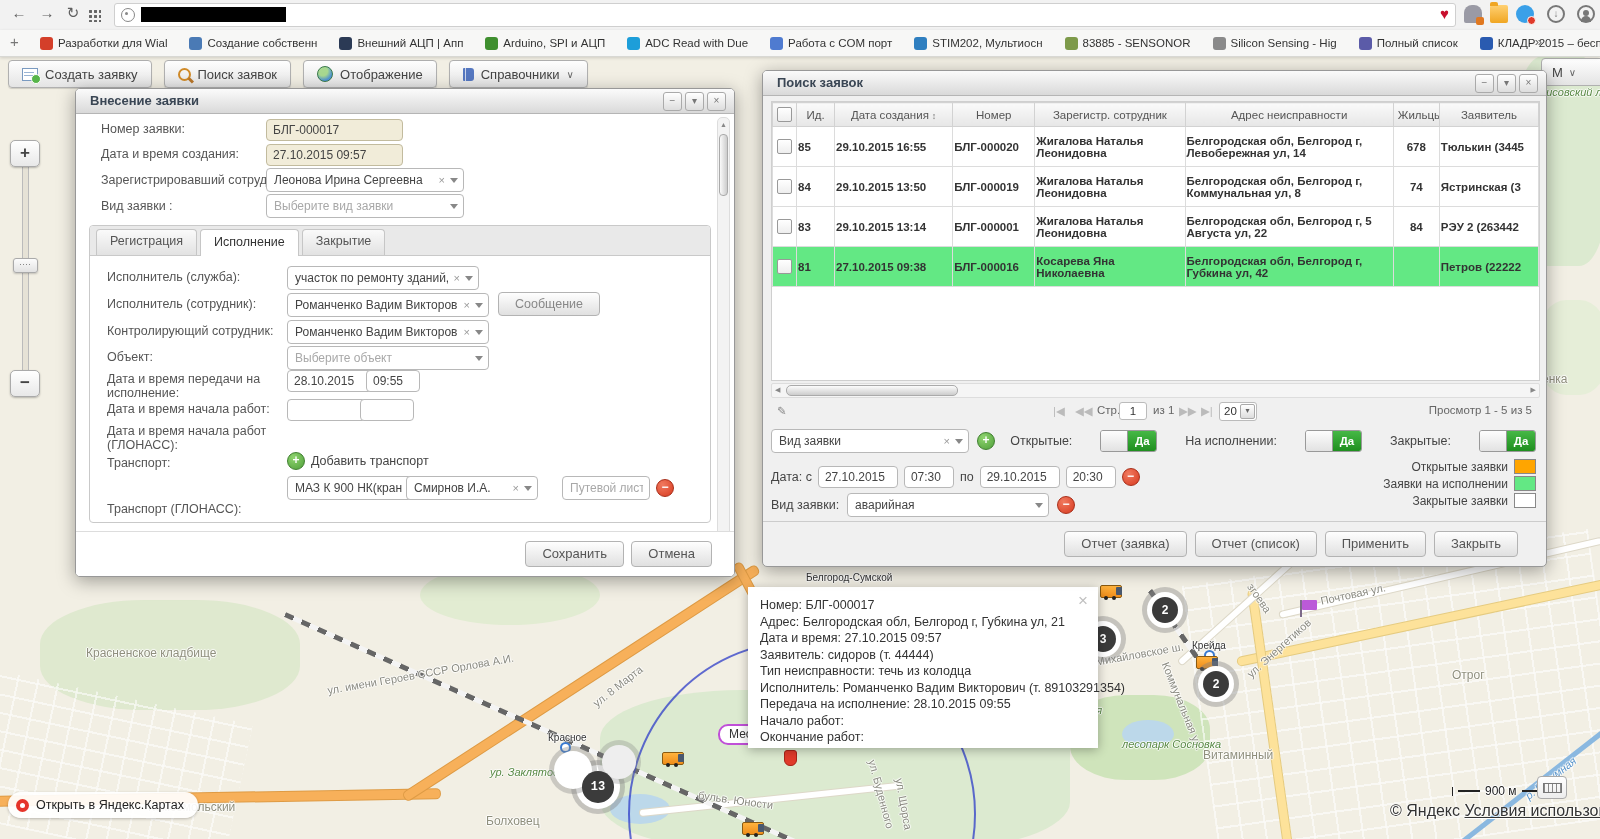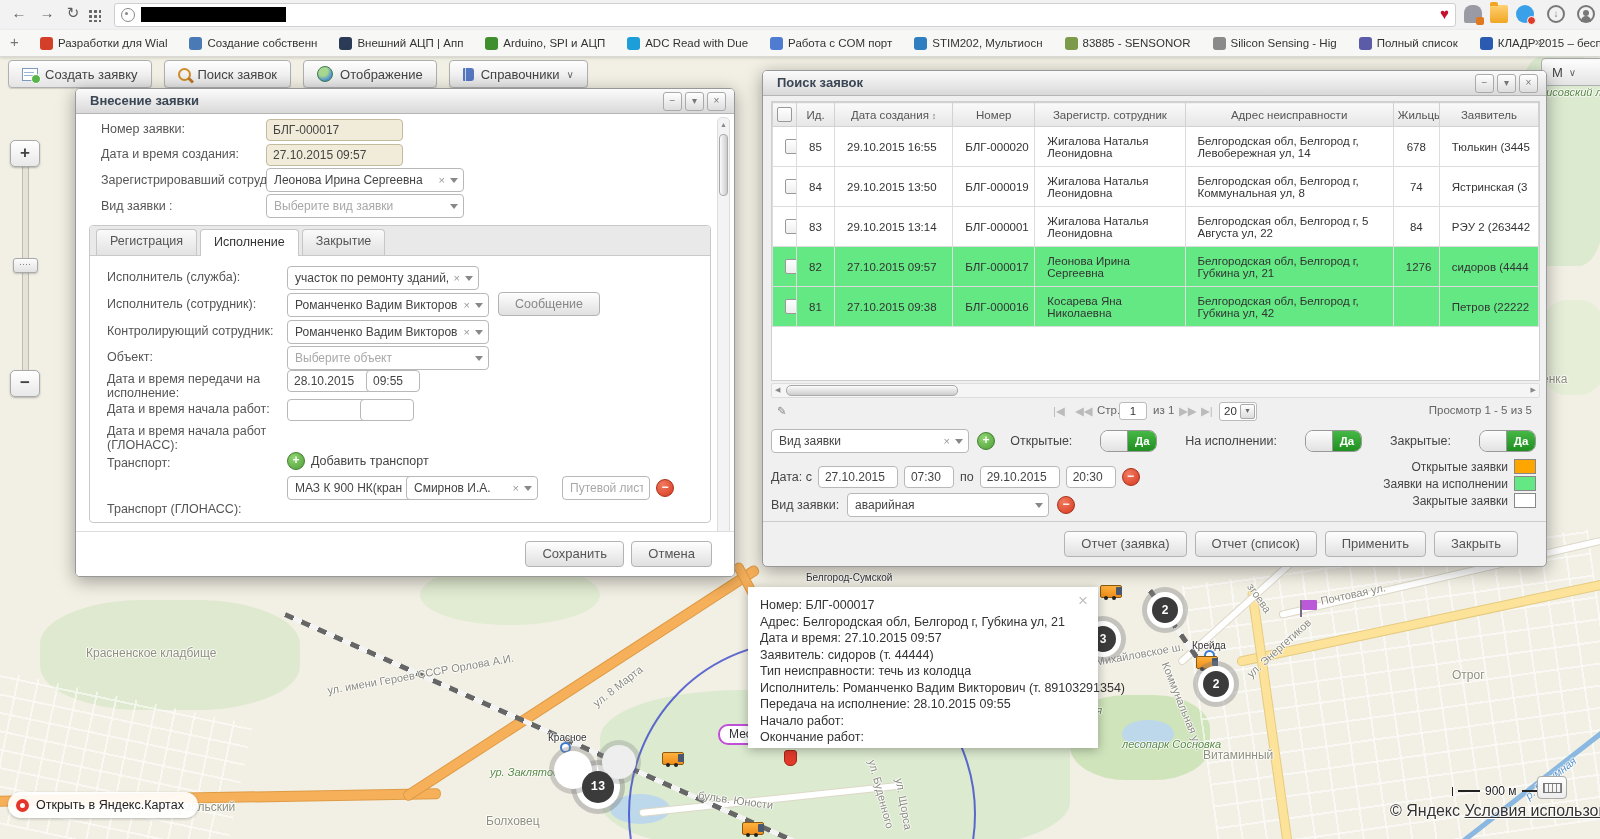--- a/index.html
+++ b/index.html
@@ -144,38 +144,38 @@
   .tab{background:linear-gradient(#fafafa,#e2e2e2);border:1px solid #c6c6c6;border-bottom:none;border-radius:4px 4px 0 0;
     padding:0 13px;font-size:12.5px;color:#555;line-height:23px;cursor:pointer;}
   .tab.active{background:#fff;color:#333;margin-bottom:-1px;line-height:24px;}
   #dlg1 .footer{position:absolute;left:0;bottom:0;width:100%;height:44px;border-top:1px solid #ddd;background:#fff;}
   
   #dlg2{left:762px;top:70px;width:783px;height:495px;background:#f0f0f0;}
   #tablewrap{position:absolute;left:8px;top:30px;width:767px;height:278px;background:#fff;border:1px solid #cfcfcf;overflow:hidden;}
   #dlg2 table{border-collapse:collapse;table-layout:fixed;width:100%;}
   #dlg2 th{background:linear-gradient(#fafafa,#e6e6e6);border:1px solid #d2d2d2;font-size:11.5px;color:#555;
     font-weight:normal;height:23px;padding:0 4px;white-space:nowrap;overflow:hidden;}
-  #dlg2 td{border:1px solid #dcdcdc;font-size:11.5px;color:#333;height:37px;padding:1px 12px;overflow:hidden;}
+  #dlg2 td{border:1px solid #dcdcdc;font-size:11.5px;color:#333;height:37px;padding:1px 1px;overflow:hidden;font-weight:bold;}
   #dlg2 td.nw{white-space:nowrap;}
   #dlg2 tr.green td{background:#63e884;}
   .cb{width:13px;height:13px;background:linear-gradient(#fff,#eee);border:1px solid #999;border-radius:2px;margin:0 auto;}
   .sortico{font-size:9px;color:#777;margin-left:3px;}
   #hscroll{position:absolute;left:8px;top:312px;width:767px;height:13px;background:#f5f5f5;border:1px solid #ddd;border-radius:2px;}
   #hscroll .harr{position:absolute;top:0;font-size:7px;color:#888;line-height:12px;}
   #hscroll .thumb{position:absolute;left:14px;top:1px;width:170px;height:9px;background:linear-gradient(#fcfcfc,#ccc);border:1px solid #aaa;border-radius:5px;}
   #pager{position:absolute;left:8px;top:330px;width:767px;height:22px;font-size:11.5px;color:#666;}
   #pager .pg{position:absolute;top:3px;}
   #pginput{position:absolute;left:348px;top:1px;width:26px;height:16px;background:#fff;border:1px solid #bbb;border-radius:3px;
     font-size:11.5px;text-align:center;line-height:16px;color:#333;}
   #pgsize{position:absolute;left:448px;top:1px;width:36px;height:17px;background:#fff;border:1px solid #bbb;border-radius:3px;line-height:17px;}
   #pgsize .v{position:absolute;left:4px;font-size:11.5px;color:#333;}
   #pgsize .d{position:absolute;right:1px;top:1px;width:13px;height:13px;background:linear-gradient(#fff,#ddd);border:1px solid #aaa;
     border-radius:2px;font-size:8px;color:#666;text-align:center;line-height:12px;}
   .gray{color:#bbb;}
-  .toggle{display:inline-flex;height:20px;border:1px solid #999;border-radius:8px;overflow:hidden;cursor:pointer;vertical-align:middle;}
+  .toggle{display:inline-flex;height:20px;border:1px solid #999;border-radius:3px;overflow:hidden;cursor:pointer;vertical-align:middle;}
   .toggle .off{width:26px;background:linear-gradient(#fdfdfd,#e2e2e2);border-right:1px solid #999;}
   .toggle .on{width:28px;background:linear-gradient(#46b846,#1f8f1f);color:#fff;font-size:11.5px;font-weight:bold;
     text-align:center;line-height:20px;}
   .legrow{position:absolute;right:10px;display:flex;align-items:center;gap:6px;font-size:12px;color:#444;}
   .legrow .sw{width:20px;height:13px;border:1px solid #888;}
   #dlg2 .footer{position:absolute;left:0;bottom:0;width:100%;height:44px;border-top:1px solid #ccc;}
   #dlg2 .fbtns{position:absolute;right:28px;top:9px;display:flex;gap:8px;}
   
   #popup{position:absolute;left:748px;top:587px;width:350px;height:161px;background:#fff;z-index:20;
     box-shadow:0 2px 10px rgba(0,0,0,.3);padding:10px 0 6px 12px;box-sizing:border-box;}
@@ -616,32 +616,20 @@
               </td>
               <td class="nw">83</td>
               <td class="nw">29.10.2015 13:14</td>
               <td class="nw">БЛГ-000001</td>
               <td>Жигалова Наталья Леонидовна</td>
               <td>Белгородская обл, Белгород г, 5 Августа ул, 22</td>
               <td class="nw" style="text-align:center">84</td>
               <td class="nw">РЭУ 2 (263442</td>
             </tr>
 
-            <tr class="green">
-              <td style="text-align:center">
-                <div class="cb"></div>
-              </td>
-              <td class="nw">82</td>
-              <td class="nw">27.10.2015 09:57</td>
-              <td class="nw">БЛГ-000017</td>
-              <td>Леонова Ирина Сергеевна</td>
-              <td>Белгородская обл, Белгород г, Губкина ул, 21</td>
-              <td class="nw" style="text-align:center">1276</td>
-              <td class="nw">сидоров (4444</td>
-            </tr>
 
             <tr class="green">
               <td style="text-align:center">
                 <div class="cb"></div>
               </td>
               <td class="nw">81</td>
               <td class="nw">27.10.2015 09:38</td>
               <td class="nw">БЛГ-000016</td>
               <td>Косарева Яна Николаевна</td>
               <td>Белгородская обл, Белгород г, Губкина ул, 42</td>

